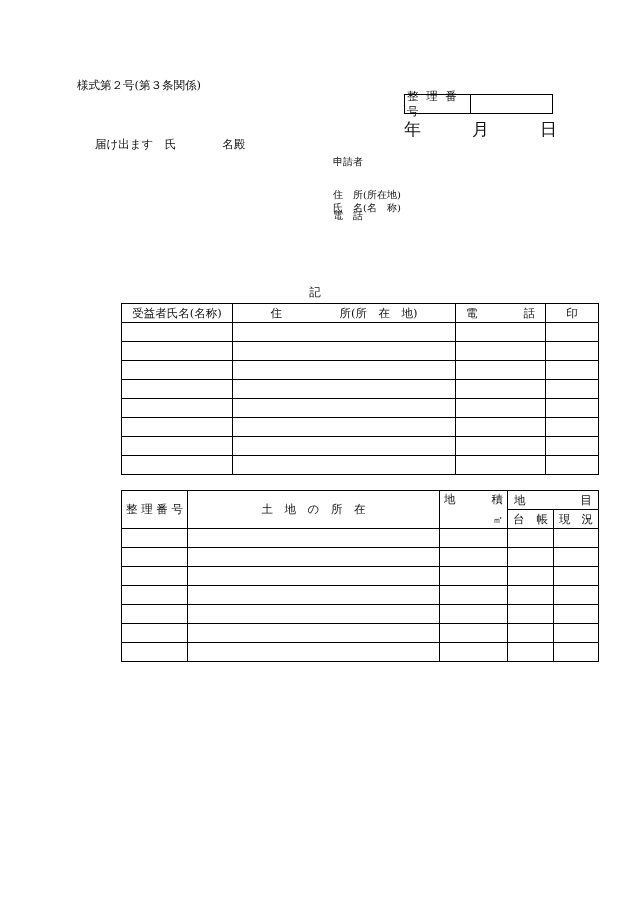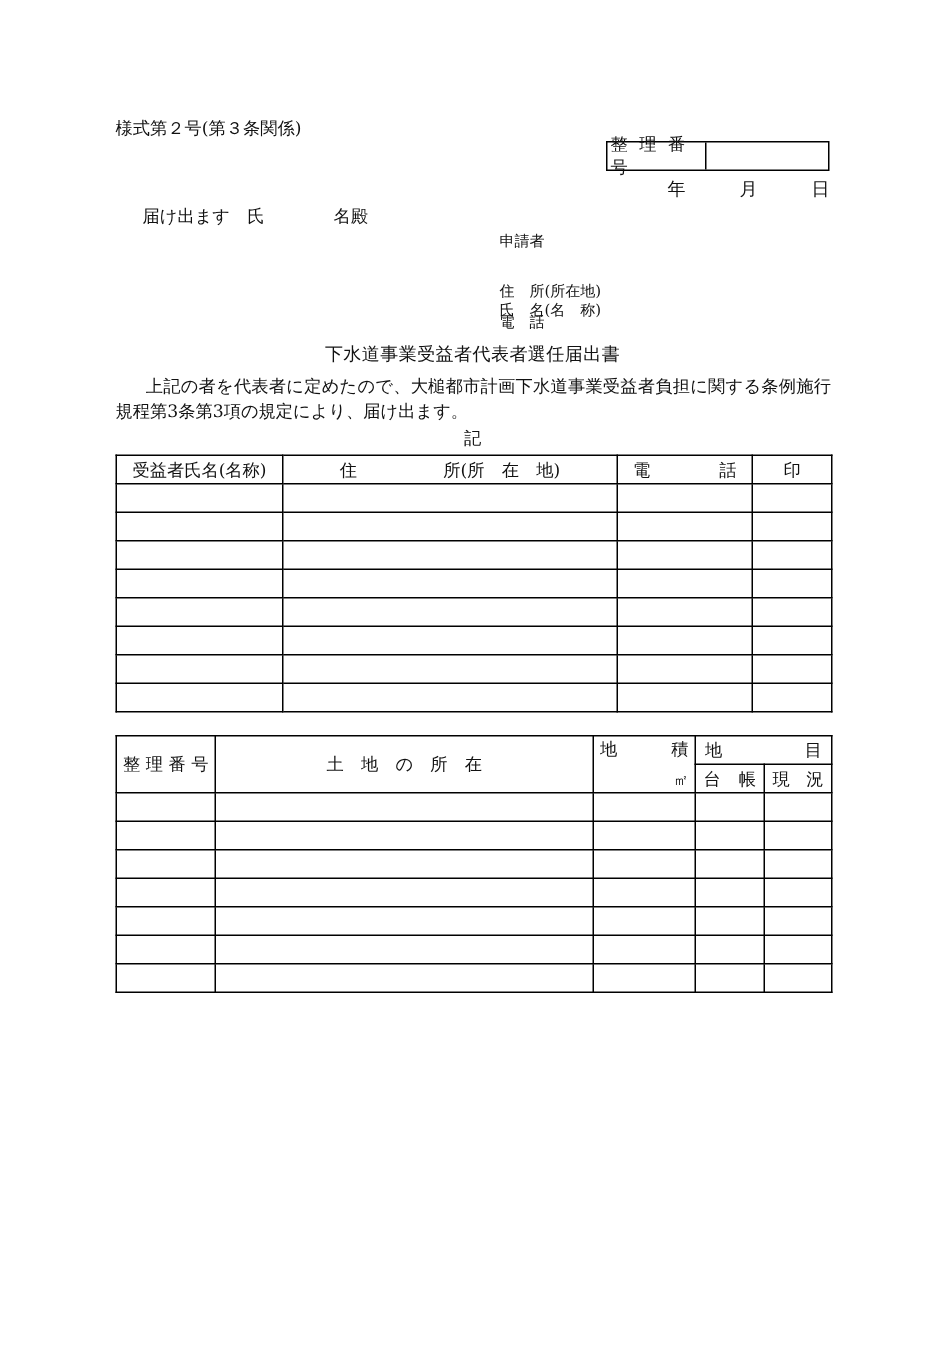--- a/index.html
+++ b/index.html
@@ -51,22 +51,22 @@
     display: flex;
     align-items: center;
     padding-left: 4px;
     font-size: 11.5px;
   }
   #ymd {
     position: absolute;
     left: 404px;
     top: 118px;
     width: 149px;
-    text-align: right;
-    font-size: 12px;
+    text-align: center;
+    font-size: 17px;
     white-space: pre;
   }
 
   
   #addressee { left: 95px; top: 139px; }
   .applicant-line { left: 333px; font-size: 10px; white-space: pre; }
   #doc-title {
     position: absolute;
     left: 0; right: 0;
     top: 228px;
@@ -91,20 +91,21 @@
     text-align: center;
     font-size: 11.5px;
   }
 
   
   table.form {
     position: absolute;
     border-collapse: collapse;
     table-layout: fixed;
     font-size: 11.5px;
+    margin-left: 44px;
   }
   table.form th,
   table.form td {
     border: 1px solid #000000;
     padding: 0;
     font-weight: normal;
     text-align: center;
     vertical-align: middle;
     height: 18px;
     box-sizing: border-box;
@@ -158,25 +159,21 @@
   </div>
   <div id="ymd">年　　　月　　　日</div>
 
   <div class="abs t" id="addressee">届け出ます　氏　　　　名殿</div>
 
   <div class="abs t applicant-line" style="top:157px;">申請者</div>
   <div class="abs t applicant-line" style="top:190px;">住　所(所在地)</div>
   <div class="abs t applicant-line" style="top:203px;">氏　名(名　称)</div>
   <div class="abs t applicant-line" style="top:211px;">電　話</div>
 
-  <div id="doc-title">下水道事業受益者代表者選任届出書</div>
-
-  <div id="body-p">
-    <span class="indent"></span><span>上記の者を代表者に定めたので、大槌都市計画下水道事業受益者負担に関する条例施行規程第3条第3項の規定により、届け出ます。</span>
-  </div>
+
 
   <div id="ki">記</div>
 
   <table class="form" id="table-beneficiaries">
     <colgroup>
       <col style="width:111px">
       <col style="width:223px">
       <col style="width:90px">
       <col style="width:53px">
     </colgroup>

